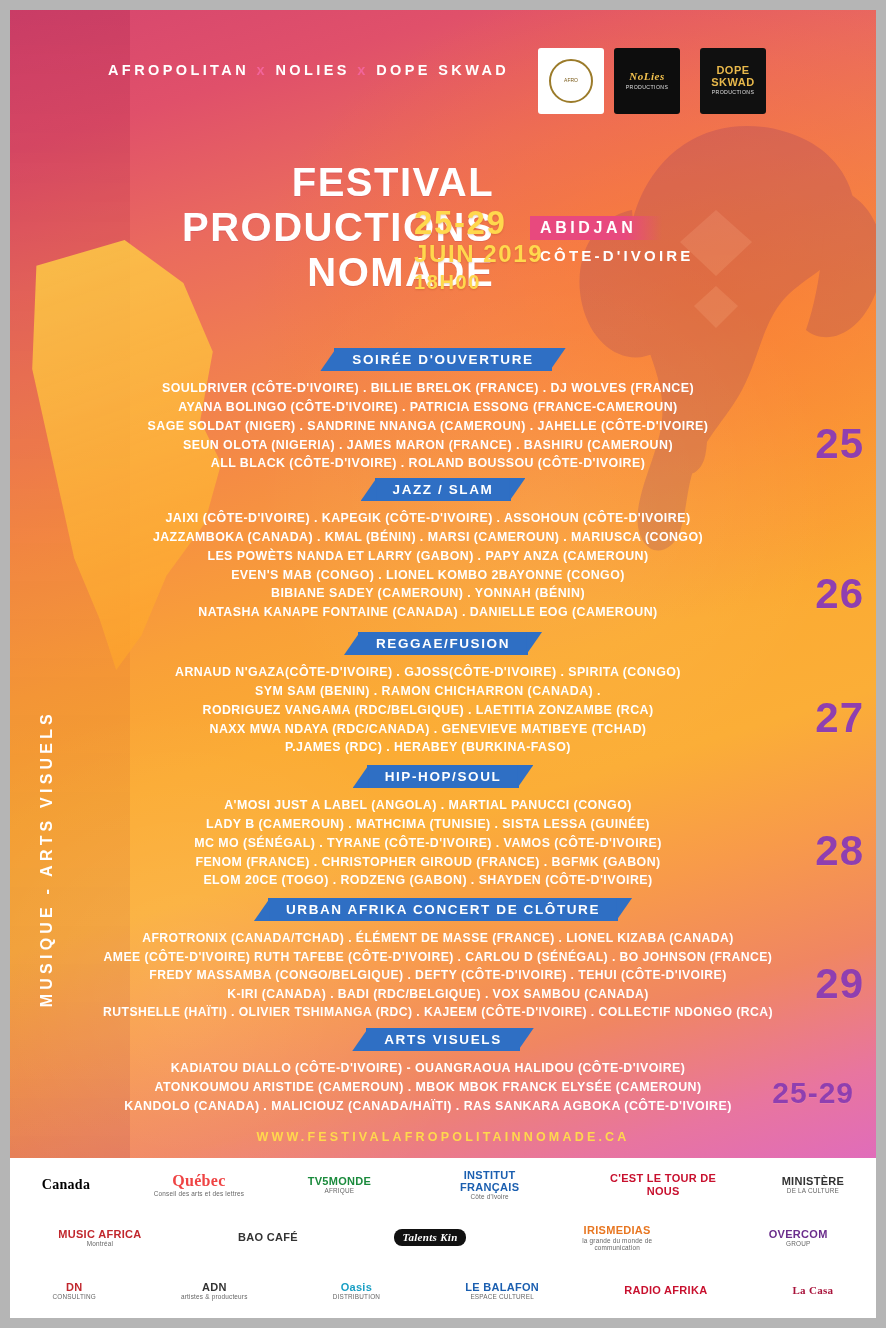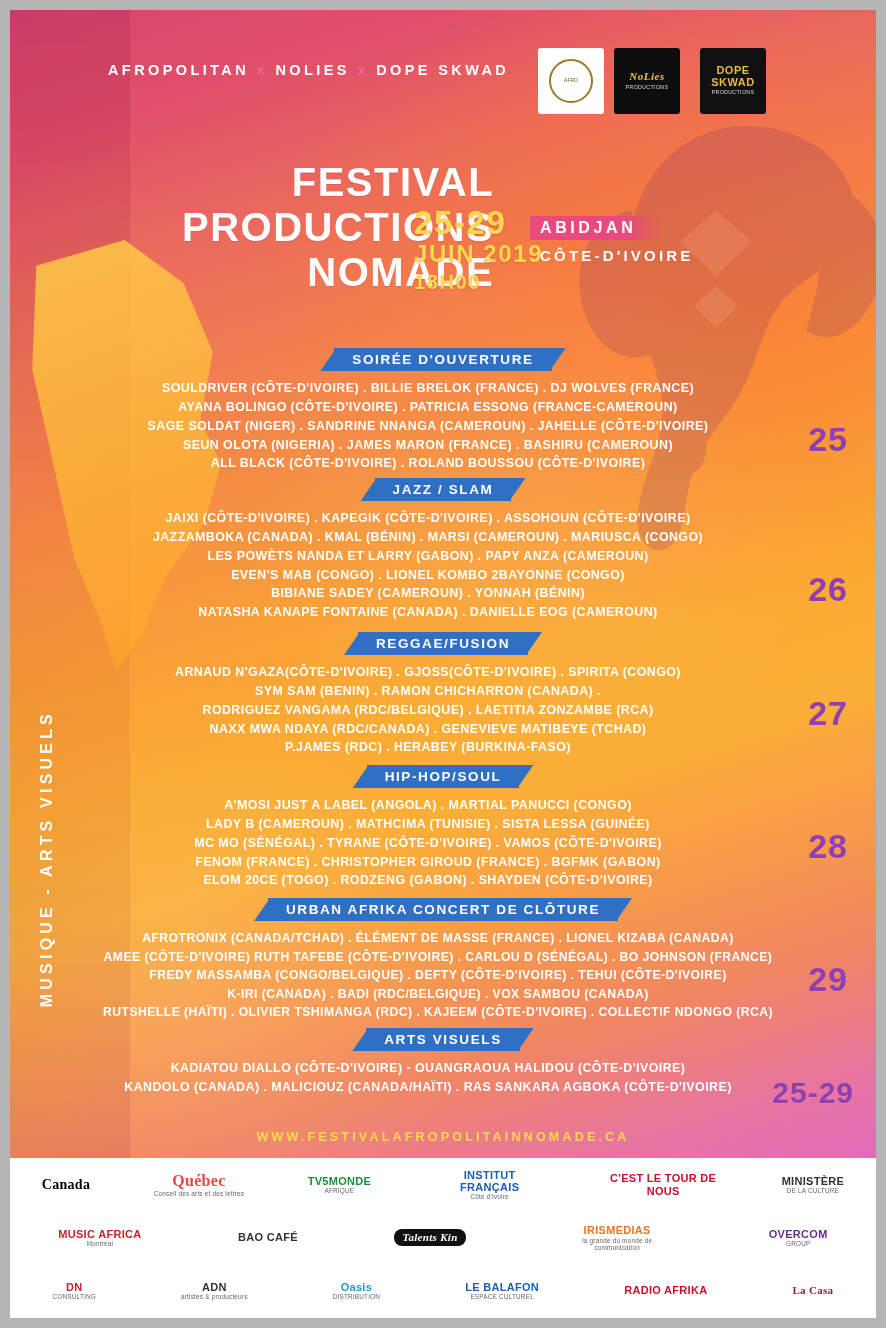--- a/index.html
+++ b/index.html
@@ -207,23 +207,23 @@
     text-align: center;
     color: #ffffff;
     font-size: 12.4px;
     font-weight: bold;
     letter-spacing: .45px;
     line-height: 1.52;
     padding: 0 120px 0 90px;
   }
   .daynum {
     position: absolute;
-    right: 28px;
+    right: 12px;
     color: #8f3fb0;
-    font-size: 34px;
+    font-size: 42px;
     font-weight: bold;
     letter-spacing: 1px;
     text-shadow: 0 1px 0 rgba(255,255,255,.08);
   }
   .daynum.small { font-size: 30px; right: 22px; }
 
   .website {
     position: absolute;
     left: 0; width: 100%;
     top: 1120px;
@@ -414,20 +414,21 @@
     </div>
     <div class="daynum" style="top:62px;text-align:right;">29</div>
   </div>
 
   <div class="section" style="top:1018px;">
     <div class="sec-banner-wrap">
       <span class="sec-banner">ARTS VISUELS</span>
     </div>
     <div class="lineup">
       <div>KADIATOU DIALLO (CÔTE-D'IVOIRE) - OUANGRAOUA HALIDOU (CÔTE-D'IVOIRE)</div>
+      <div>ATONKOUMOU ARISTIDE (CAMEROUN) . MBOK MBOK FRANCK ELYSÉE (CAMEROUN)</div>
       <div>KANDOLO (CANADA) . MALICIOUZ (CANADA/HAÏTI) . RAS SANKARA AGBOKA (CÔTE-D'IVOIRE)</div>
     </div>
     <div class="daynum small" style="top:48px;">25-29</div>
   </div>
 
   <div class="website">WWW.FESTIVALAFROPOLITAINNOMADE.CA</div>
 </div>
 
 <div class="sponsors">
   <div class="sponsor-row">

